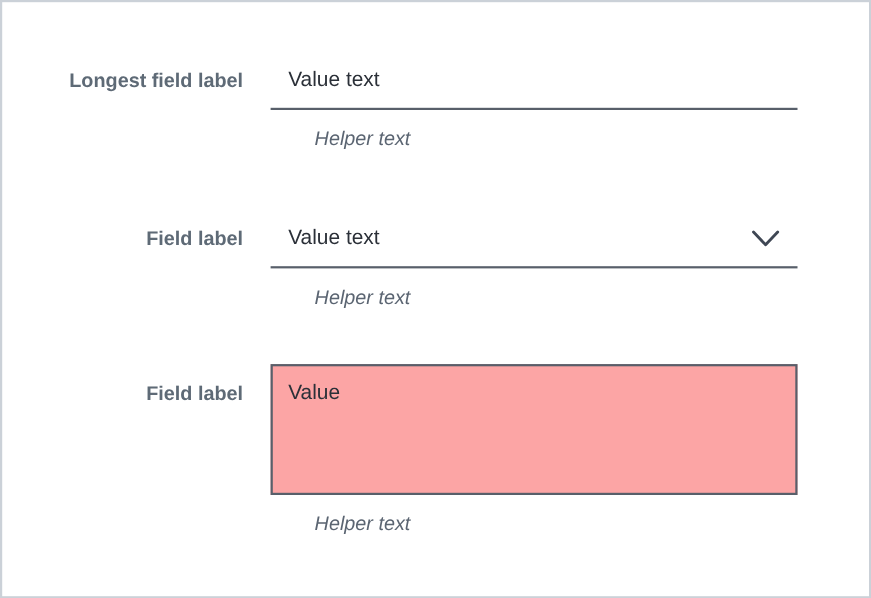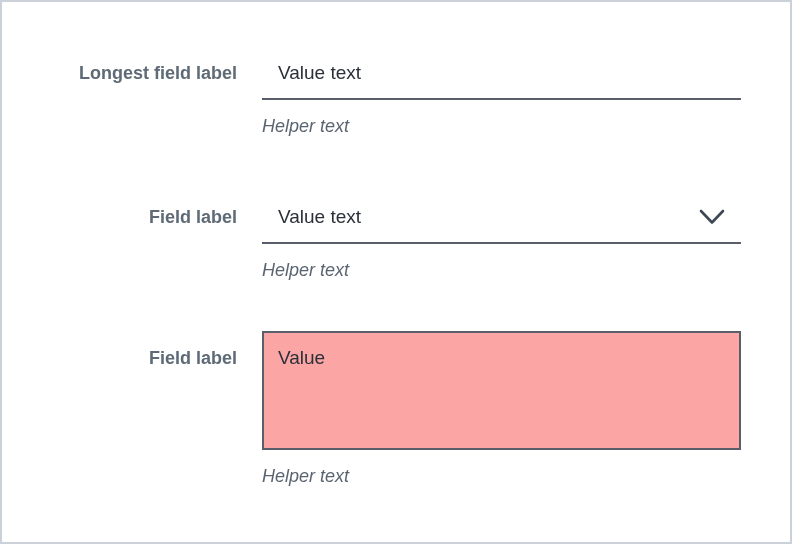--- a/index.html
+++ b/index.html
@@ -8,21 +8,21 @@
 
   body {
     width: 792px;
     height: 544px;
     border: 2px solid #cbd1d8;
     font-family: "Liberation Sans", "DejaVu Sans", sans-serif;
     overflow: hidden;
   }
 
   .form {
-    padding: 58px 0 0 44px;
+    padding: 58px 0 0 28px;
   }
 
   .row {
     display: flex;
     align-items: flex-start;
   }
 
   .row + .row.row-select   { margin-top: 66px; }
   .row + .row.row-textarea { margin-top: 49px; }
 
@@ -92,20 +92,21 @@
     outline: none;
     background: #fca5a5;
   }
 
   .helper {
     margin-top: 14px;
     font-size: 18px;
     line-height: 24px;
     font-style: italic;
     color: #5b6572;
+    margin-left: 40px;
   }
 </style>
 </head>
 <body>
 
 <div class="form">
 
   <div class="row row-text">
     <div class="label-col">Longest field label</div>
     <div class="control-col">

